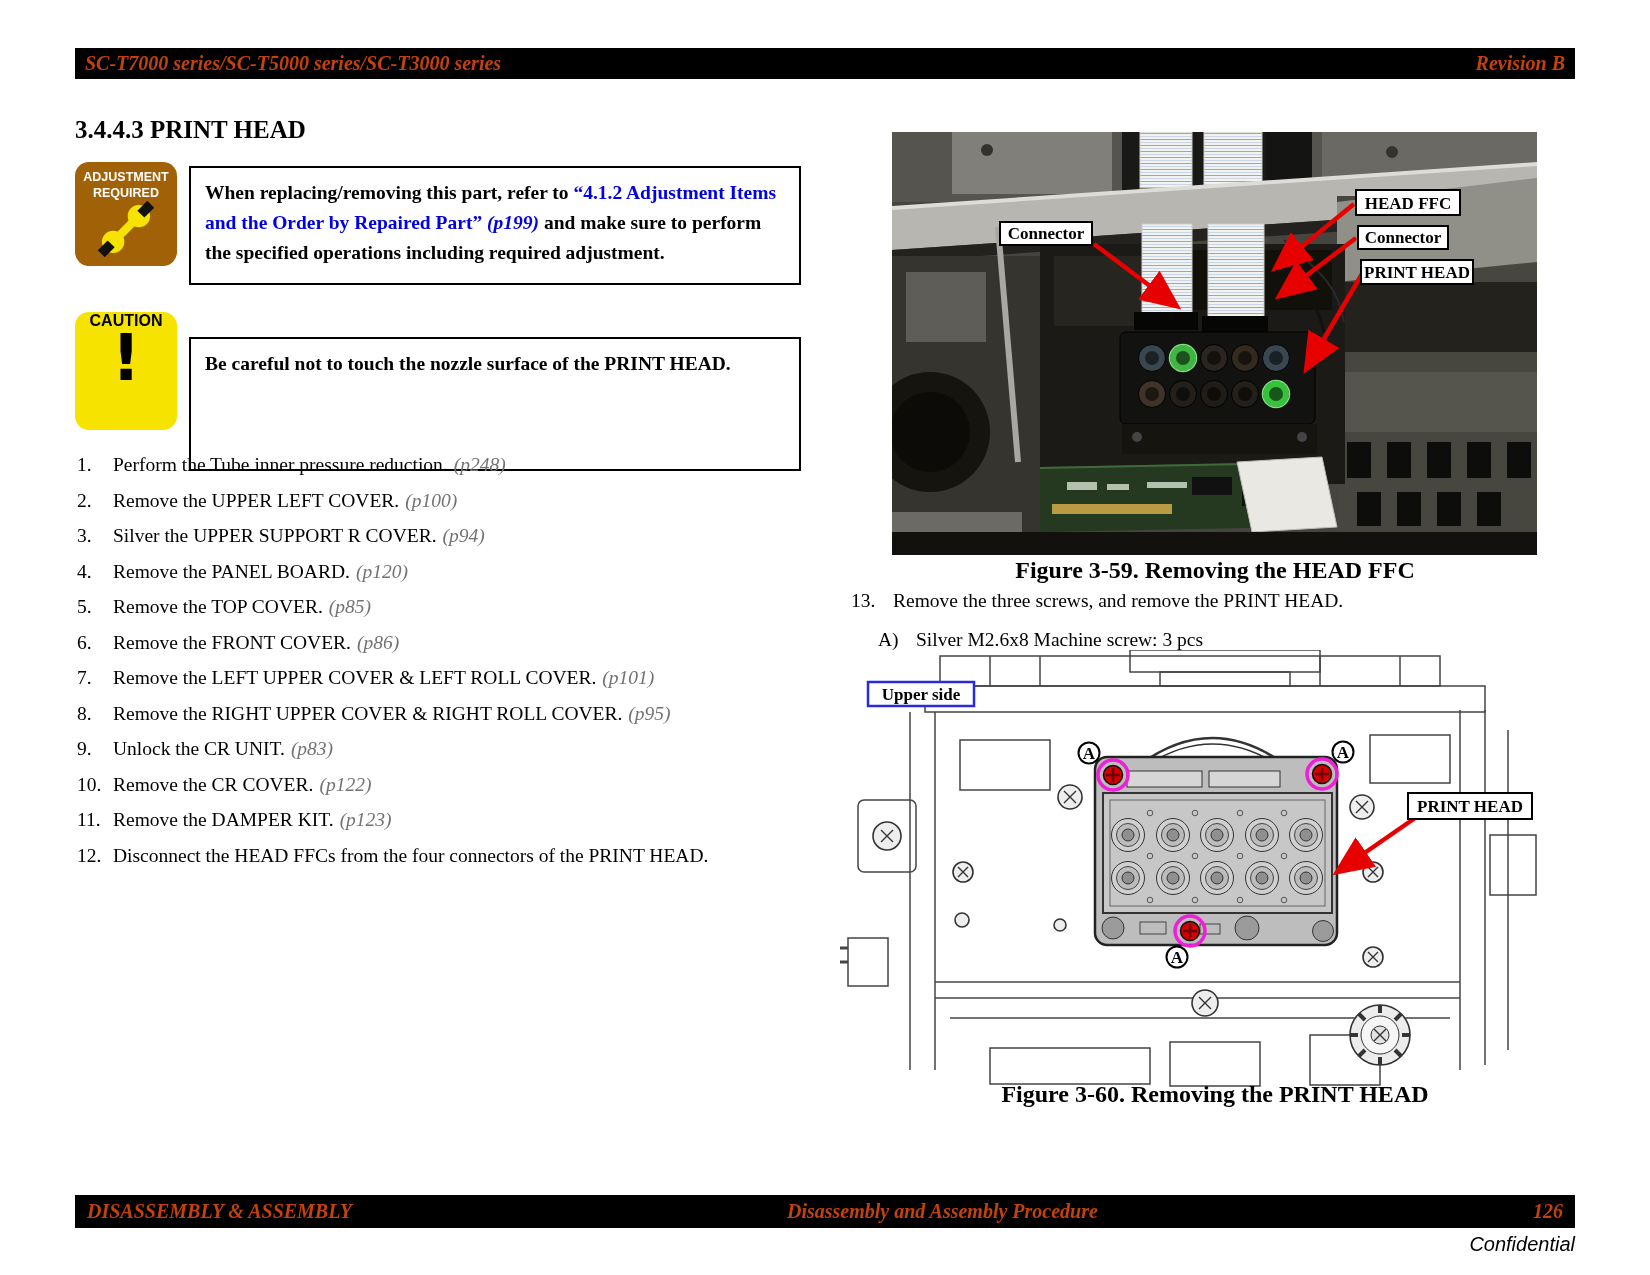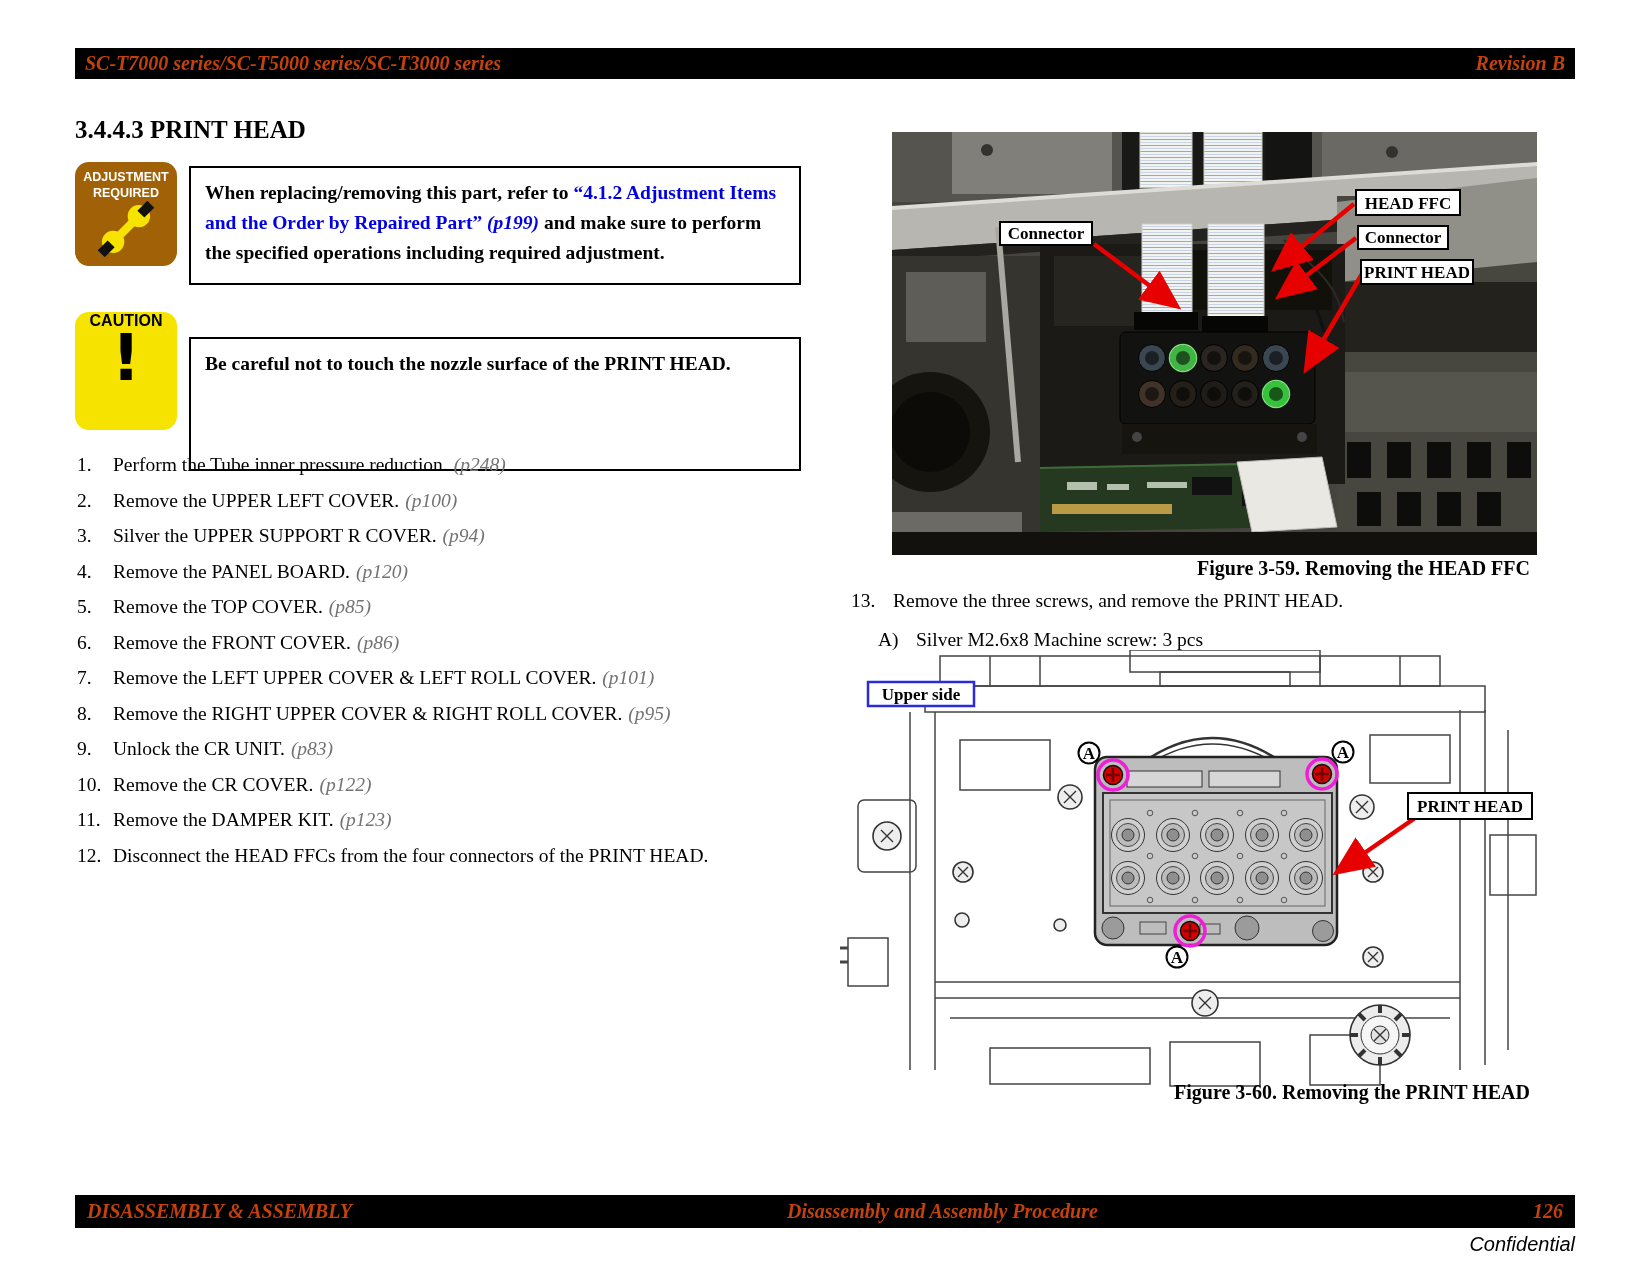--- a/index.html
+++ b/index.html
@@ -27,21 +27,21 @@
   .blue{color:#0202e0;}
   .it{font-style:italic;margin-top:12px;}
   #steps{position:absolute;left:77px;top:453px;width:700px;font-size:19.5px;}
   .step{display:flex;margin-bottom:11.5px;line-height:24px;}
   .step .num{width:36px;flex:none;}
   .step .ref{color:#737373;font-style:italic;margin-left:6px;}
   #step13{position:absolute;left:851px;top:590px;width:700px;font-size:19.5px;display:flex;}
   #step13 .num{width:42px;flex:none;}
   #step13a{position:absolute;left:878px;top:629px;width:600px;font-size:19.5px;display:flex;}
   #step13a .num{width:38px;flex:none;}
-  .figcap{position:absolute;left:900px;width:630px;text-align:right;font-weight:bold;font-size:20px;}
+  .figcap{position:absolute;left:900px;width:630px;text-align:center;font-weight:bold;font-size:24px;}
   #cap59{top:557px;}
   #cap60{top:1081px;}
   #photo59{position:absolute;left:892px;top:132px;width:645px;height:423px;}
   #fig60{position:absolute;left:840px;top:650px;width:700px;height:440px;}
   svg{display:block;}
   .svglabel{font-family:"Liberation Serif","DejaVu Serif",serif;font-weight:bold;font-size:17px;}
 </style>
 </head>
 <body>
 

